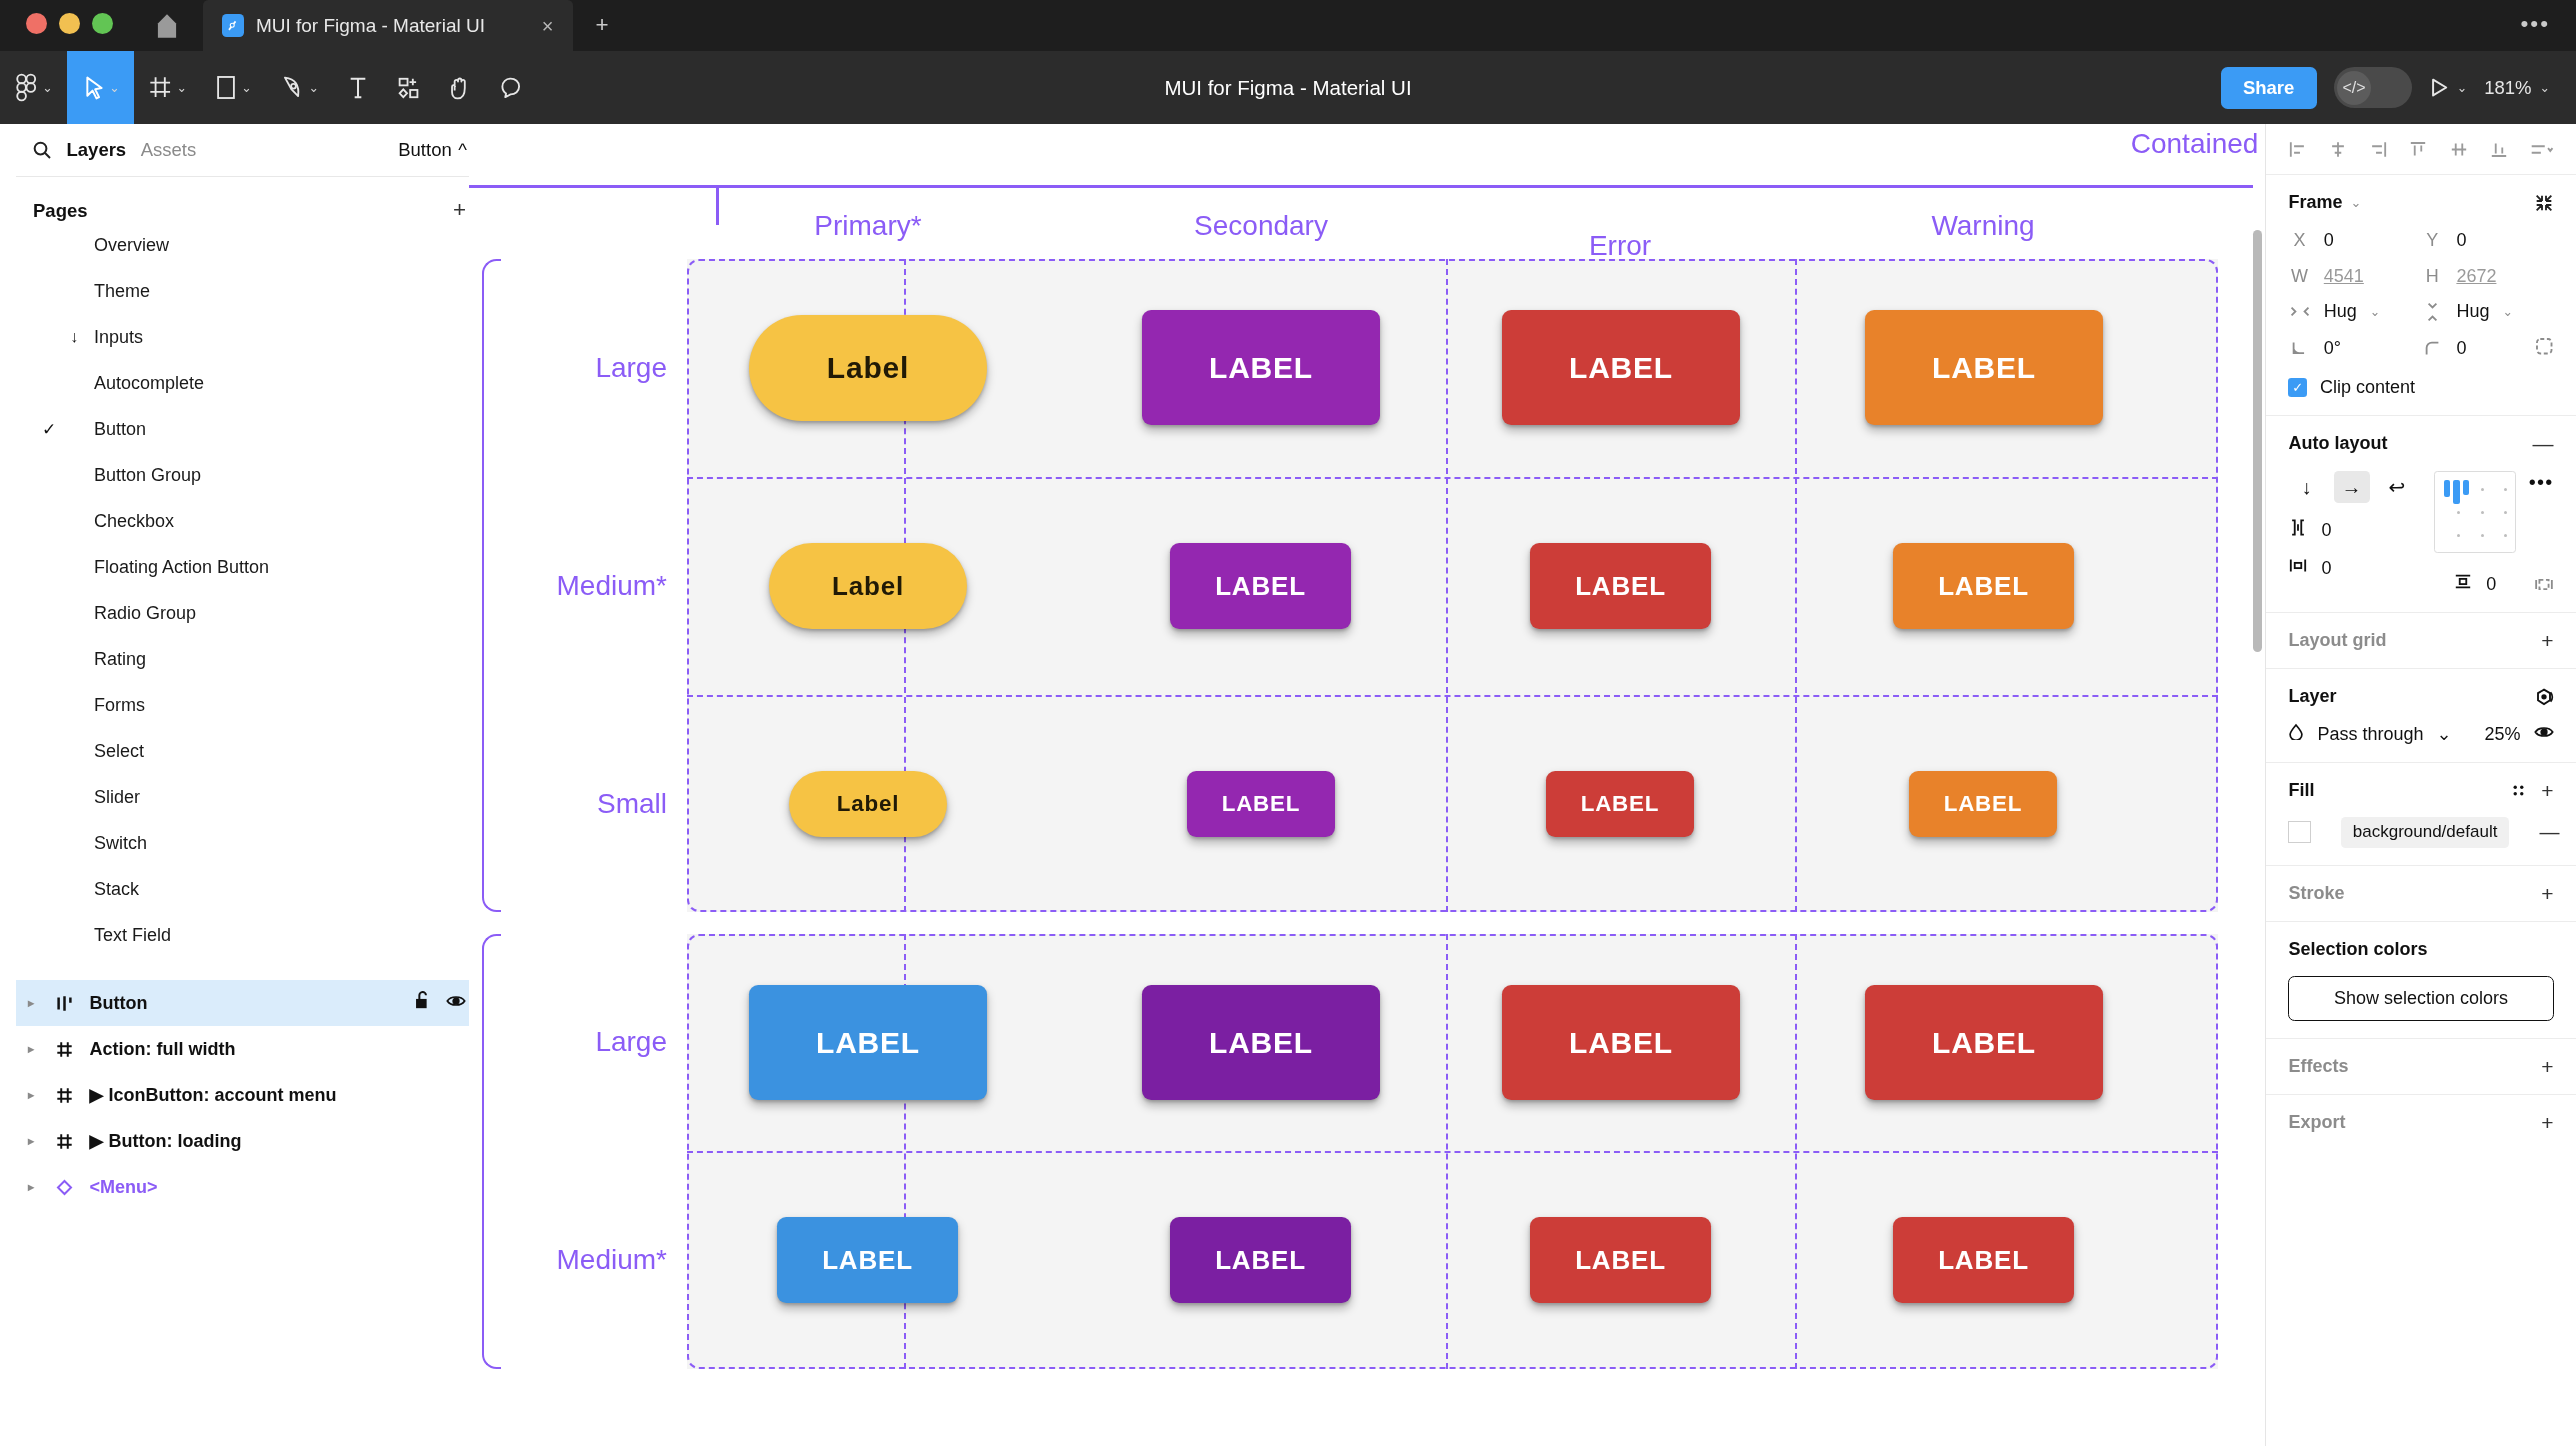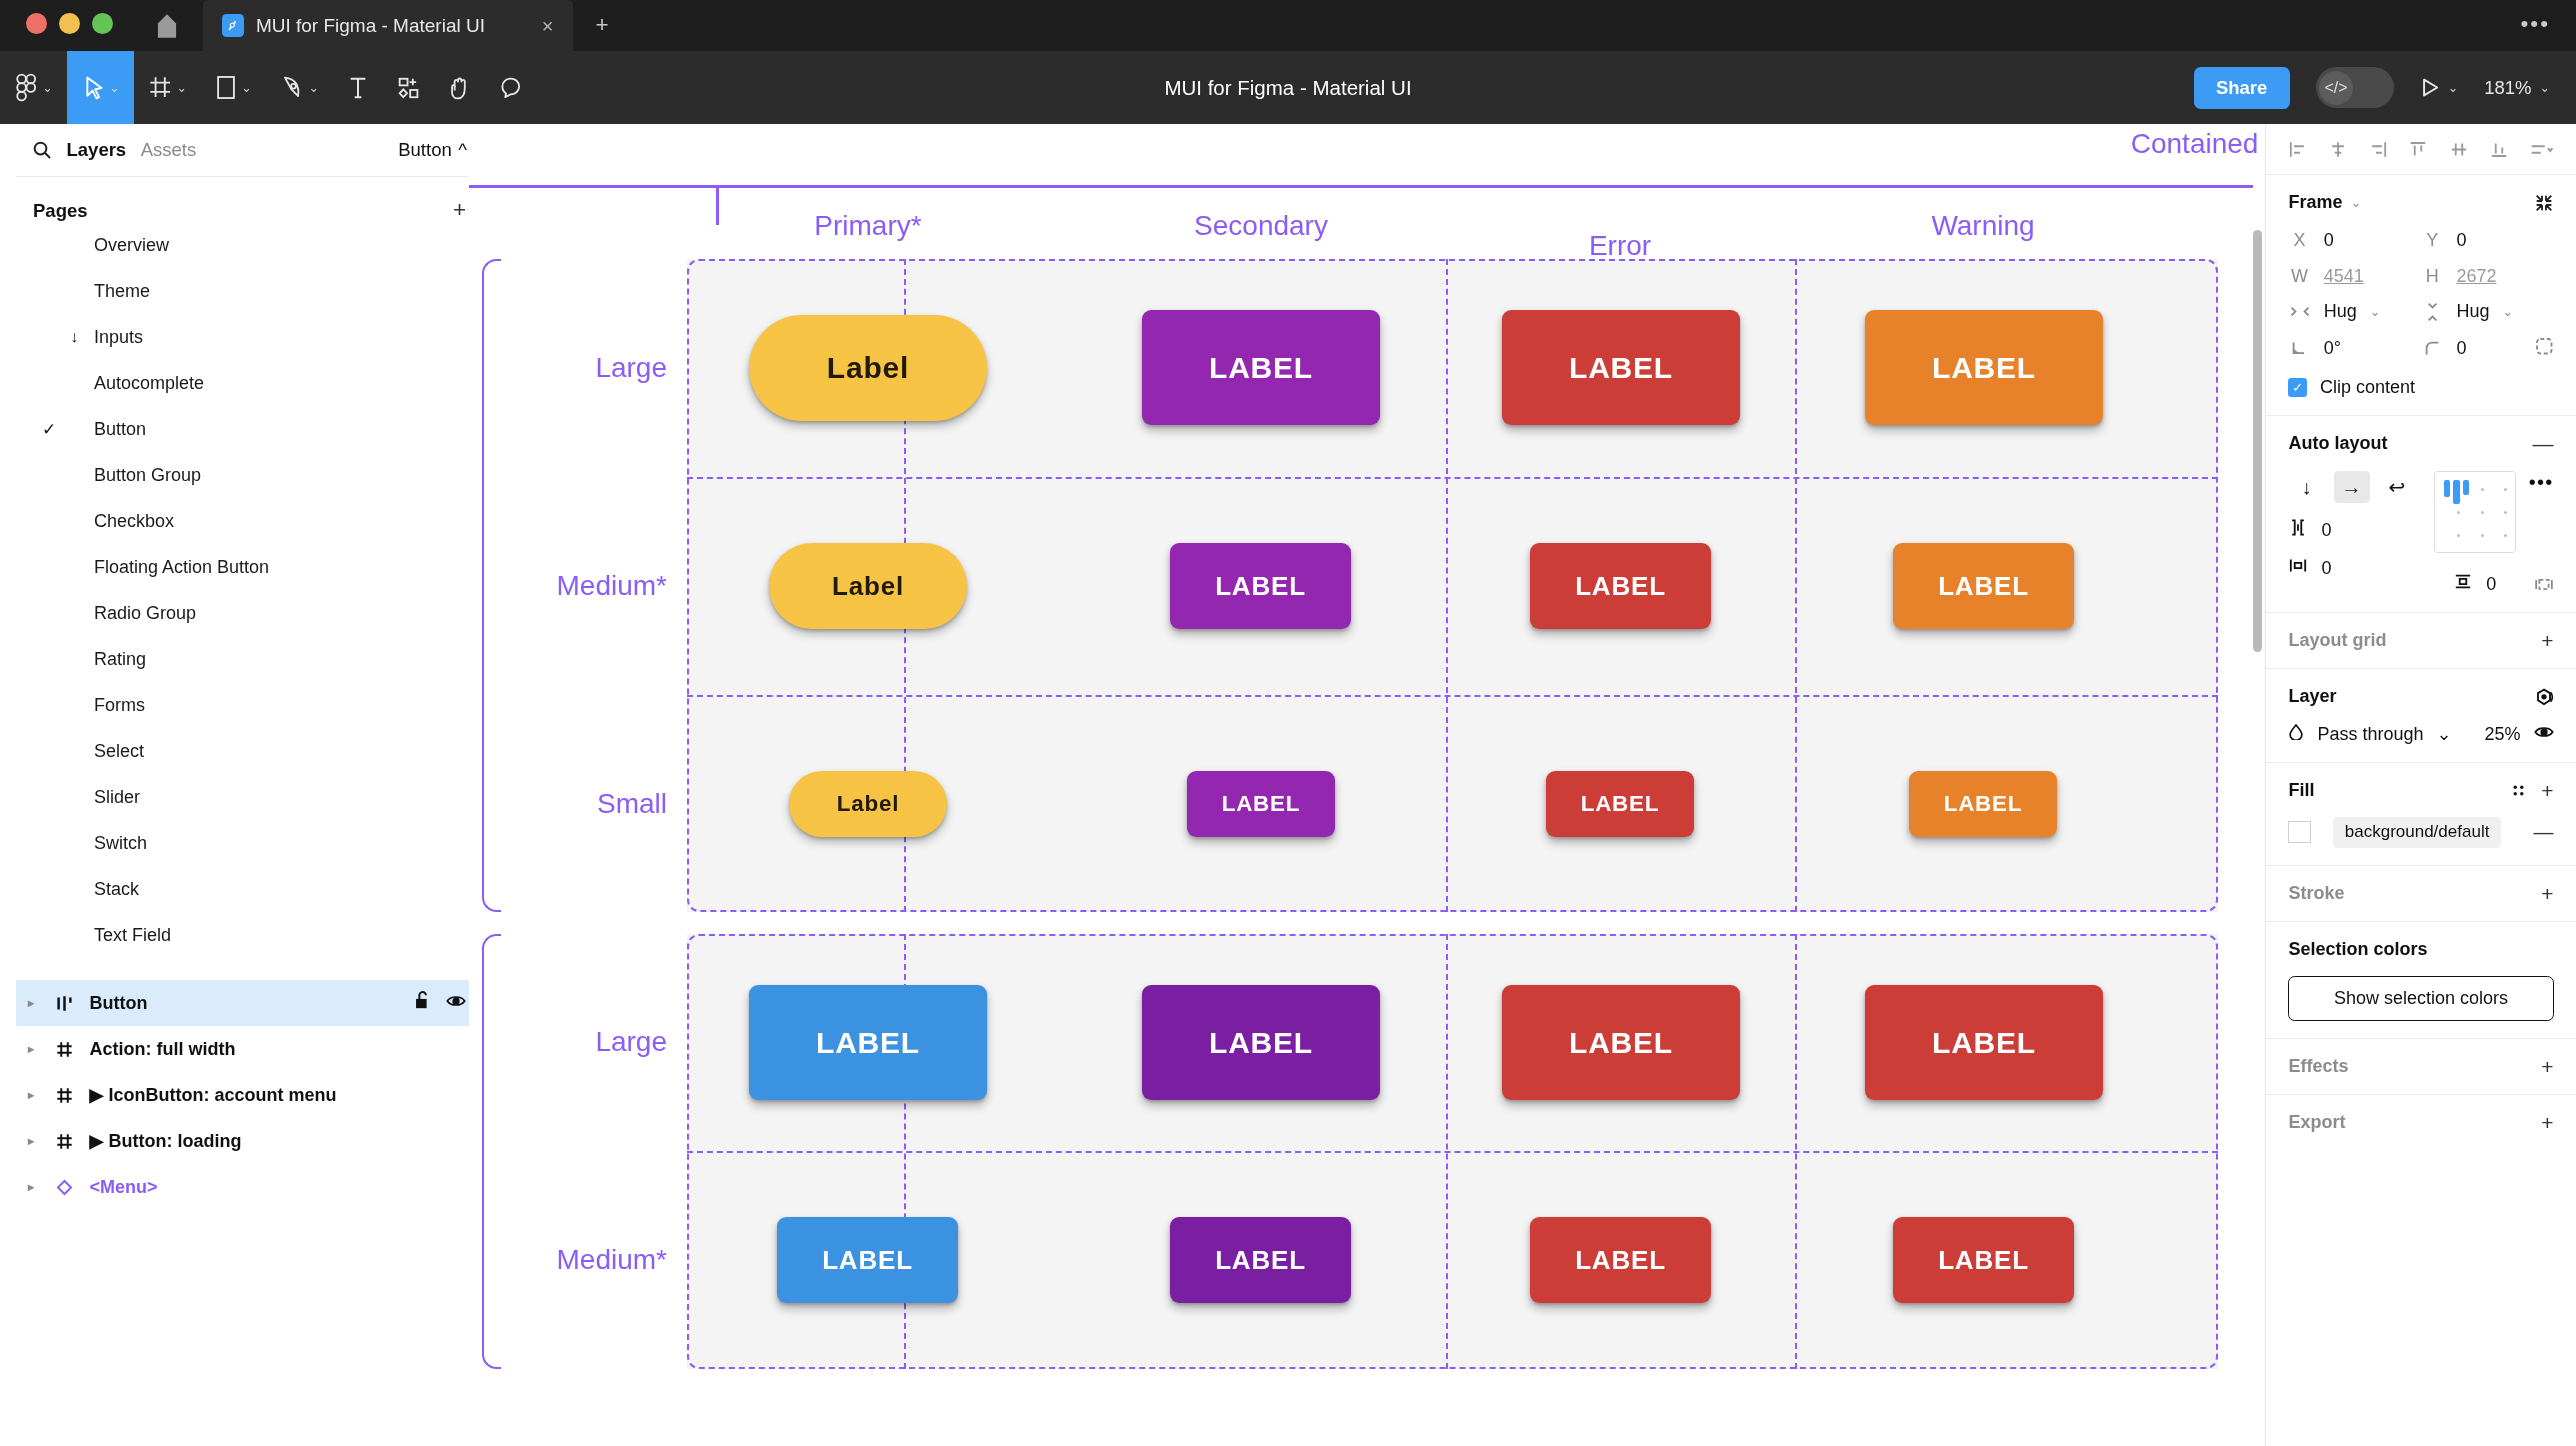--- a/index.html
+++ b/index.html
@@ -45,21 +45,21 @@
     gap: 5.3px; padding: 0 14.5px; color: #e6e6e6;
   }
   .tool.sel { background: #3b9bf5; }
   .tool svg { display: block; }
   .chev { font-size: 12.5px; color: #d5d5d5; }
   .doc-title {
     position: absolute; left: 0; right: 0; text-align: center;
     color: #ffffff; font-size: 20.5px; pointer-events: none;
   }
   .toolbar-right {
-    margin-left: auto; display: flex; align-items: center; gap: 26px; padding-right: 26px;
+    margin-left: auto; display: flex; align-items: center; gap: 17px; padding-right: 26px;
   }
   .share-btn {
     background: #3b9bf5; color: #fff; font-size: 18.5px; font-weight: 600;
     padding: 10px 22.4px; border-radius: 6.6px;
   }
   .toggle-pill {
     width: 78px; height: 41px; border-radius: 20.5px; background: #4a4a4a;
     display: flex; align-items: center; padding: 3.3px;
   }
   .toggle-knob {
@@ -185,21 +185,21 @@
   .al-dir { width: 36px; height: 32px; display: flex; align-items: center; justify-content: center; color: #111; font-size: 20px; border-radius: 4.6px;}
   .al-dir.on { background: #e8e8e8; }
   .al-pad { display: flex; align-items: center; gap: 13px; font-size: 18px; color: #111; }
   .al-align {
     width: 82px; height: 82px; border: 0.7px solid #dcdcdc; border-radius: 3.3px;
     position: relative; flex: none;
   }
   .al-align .pip { position: absolute; width: 3.3px; height: 3.3px; border-radius: 50%; background: #bdbdbd; }
   .al-align .bar { position: absolute; background: #3b9bf5; border-radius: 2px; }
   .al-dots { font-size: 20px; color: #111; letter-spacing: 1.3px; align-self: center; }
-  .fillrow { display: flex; align-items: center; gap: 22px; margin-top: 16px; }
+  .fillrow { display: flex; align-items: center; gap: 30px; margin-top: 16px; }
   .swatch { width: 22.4px; height: 22.4px; border: 0.7px solid #cfcfcf; background: #fff; flex:none;}
   .token { background: #f0f0f0; border-radius: 4.6px; padding: 5.3px 12px; font-size: 17px; color: #111; }
   .fill-minus { margin-left: auto; font-size: 20px; color: #333; }
   .layerrow { display: flex; align-items: center; gap: 13px; margin-top: 16px; font-size: 18px; color: #111; }
   .layerrow .pct { margin-left: auto; }
   .btn-outline {
     margin-top: 16px; width: 100%; height: 45px; border: 1.3px solid #111; border-radius: 6.6px;
     display: flex; align-items: center; justify-content: center; font-size: 18px; color: #111;
   }
   .plus { font-size: 21px; color: #333; line-height: 1; }

